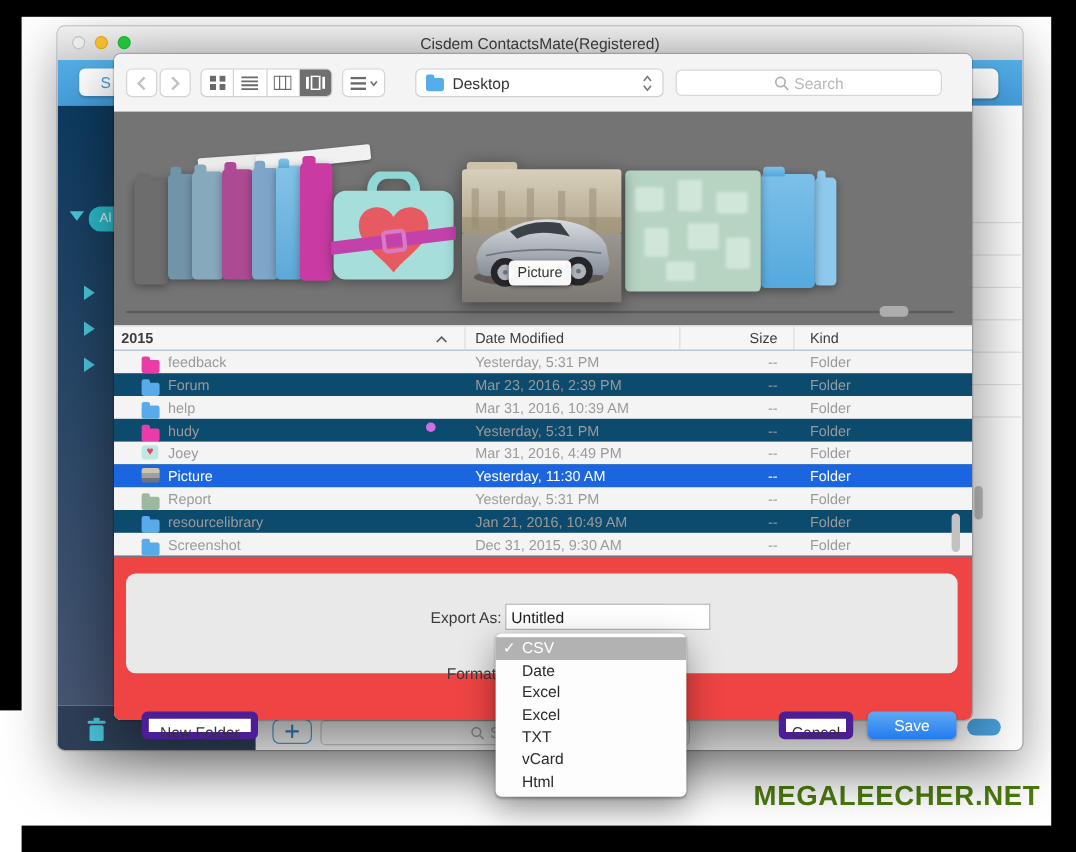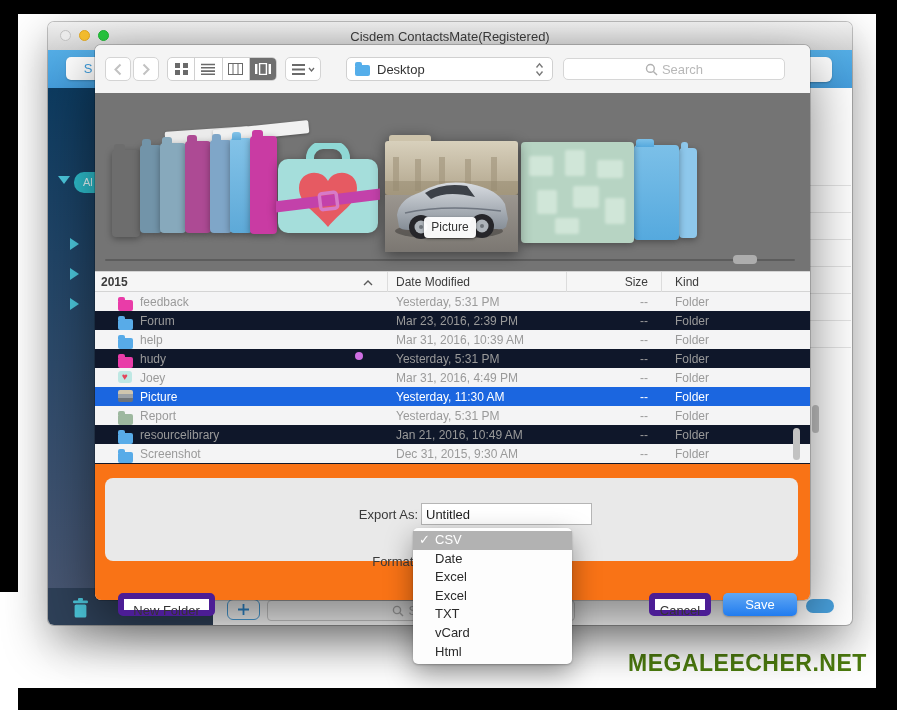--- a/index.html
+++ b/index.html
@@ -72,21 +72,21 @@
     text-align:center;font-size:12px;color:#333;line-height:21px;box-shadow:0 1px 3px rgba(0,0,0,.4);z-index:12;}
   .cf-line{left:10px;top:166px;width:690px;height:2px;background:#5c5c5c;border-radius:1px;}
   .cf-thumb{left:638px;top:162px;width:24px;height:9px;background:#adadad;border-radius:4px;}
   .blotch{position:absolute;background:#d9ecdf;opacity:.75;filter:blur(1.5px);border-radius:2px;}
 
   
   .tbl-header{left:0;top:226px;width:715px;height:21px;background:#f6f6f6;
     border-top:1px solid #d4d4d4;border-bottom:1px solid #d4d4d4;box-sizing:border-box;font-size:12px;color:#3c3c3c;}
   .th{position:absolute;top:3px;}
   .th-div{position:absolute;top:0;width:1px;height:20px;background:#dcdcdc;}
-  .tbl-body{left:0;top:247px;width:715px;height:172px;background:#0f172a;}
+  .tbl-body{left:0;top:247px;width:715px;height:172px;background:#0c4a6e;}
   .row{position:absolute;left:0;width:715px;height:19px;font-size:12px;color:#9a9a9a;}
   .row.alt{background:#f4f4f5;}
   .row.selected{background:#1b66e0;color:#fff;}
   .row span{position:absolute;top:3px;white-space:nowrap;}
   .c-ic{left:23px;top:3px;position:absolute;color:#58abe8;}
   .ic-pink{color:#e93ca8;}
   .ic-sage{color:#9db89f;}
   .ic-heart{width:14px;height:12px;border-radius:3px;background:#bfe8e4;color:#e4455c;font-size:10px;
     line-height:12px;text-align:center;display:inline-block;}
   .ic-heart,.ic-heart::before{content:"";}
@@ -94,21 +94,21 @@
     background:linear-gradient(#cfc5ae 0 35%,#9aa0a6 35% 70%,#6e747a 70%);}
   .c-name{left:45px;}
   .c-date{left:301px;}
   .c-size{left:470px;width:83px;text-align:right;}
   .c-kind{left:580px;}
   .tag-dot{left:260px;top:5.5px;width:8px;height:8px;border-radius:50%;position:absolute;display:none;}
   .tbl-bottom{left:0;top:419px;width:715px;height:1px;background:#cfcfcf;}
   .tbl-scroll{left:698px;top:383px;width:7px;height:32px;background:#c2c2c2;border-radius:3.5px;}
 
   
-  .footer{left:0;top:419px;width:715px;height:136px;background:#f97316;border-radius:0 0 6px 6px;}
+  .footer{left:0;top:419px;width:715px;height:136px;background:#ef4444;border-radius:0 0 6px 6px;}
   .opt-panel{left:10px;top:14px;width:693px;height:83px;background:#e9e9e9;border-radius:8px;}
   .f-label{position:absolute;font-size:13px;color:#3a3a3a;text-align:right;}
   .name-input{left:326px;top:39px;width:171px;height:22px;border:1px solid #b5b5b5;background:#fff;
     font-size:13px;color:#1d1d1d;padding:0 4px;box-sizing:border-box;font-family:"Liberation Sans",sans-serif;}
   .btn{position:absolute;height:23px;border-radius:5px;font-size:13px;text-align:center;line-height:23px;}
   .btn.plain{background:#fff;border:6px solid #4c1d95;box-sizing:border-box;color:#333;}
   .btn.primary{background:linear-gradient(#61a8f4,#217cef);color:#fff;box-shadow:0 1px 2px rgba(0,0,0,.25);}
 
   
   .fmt-menu{left:413px;top:528px;width:159px;background:#fdfdfd;border-radius:5px;z-index:50;

